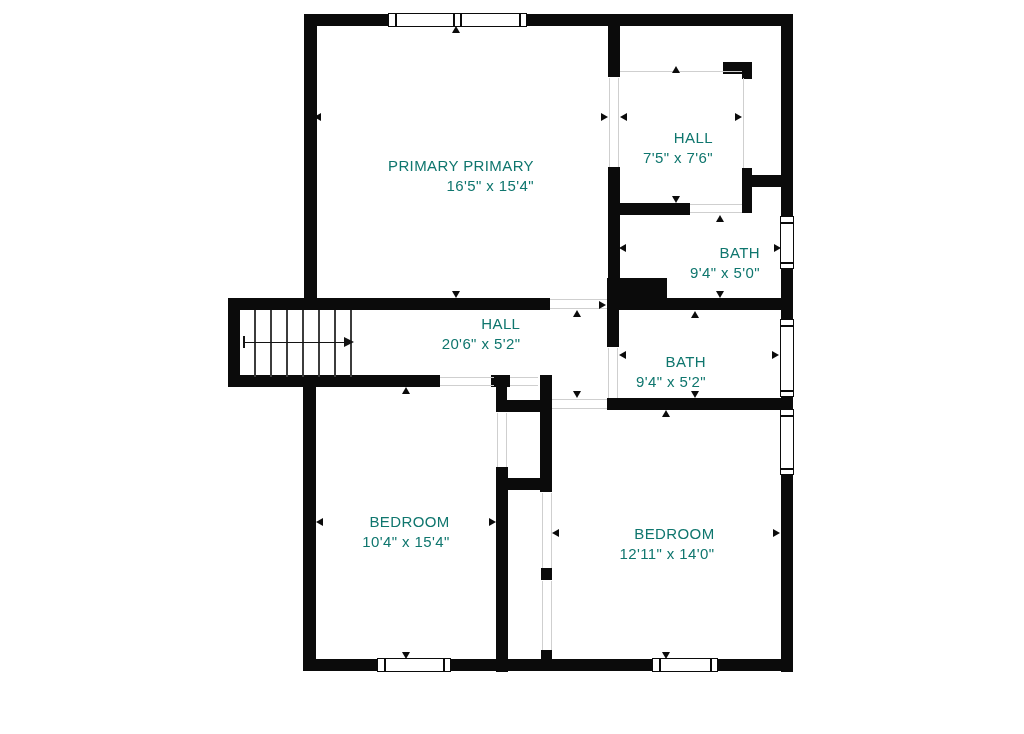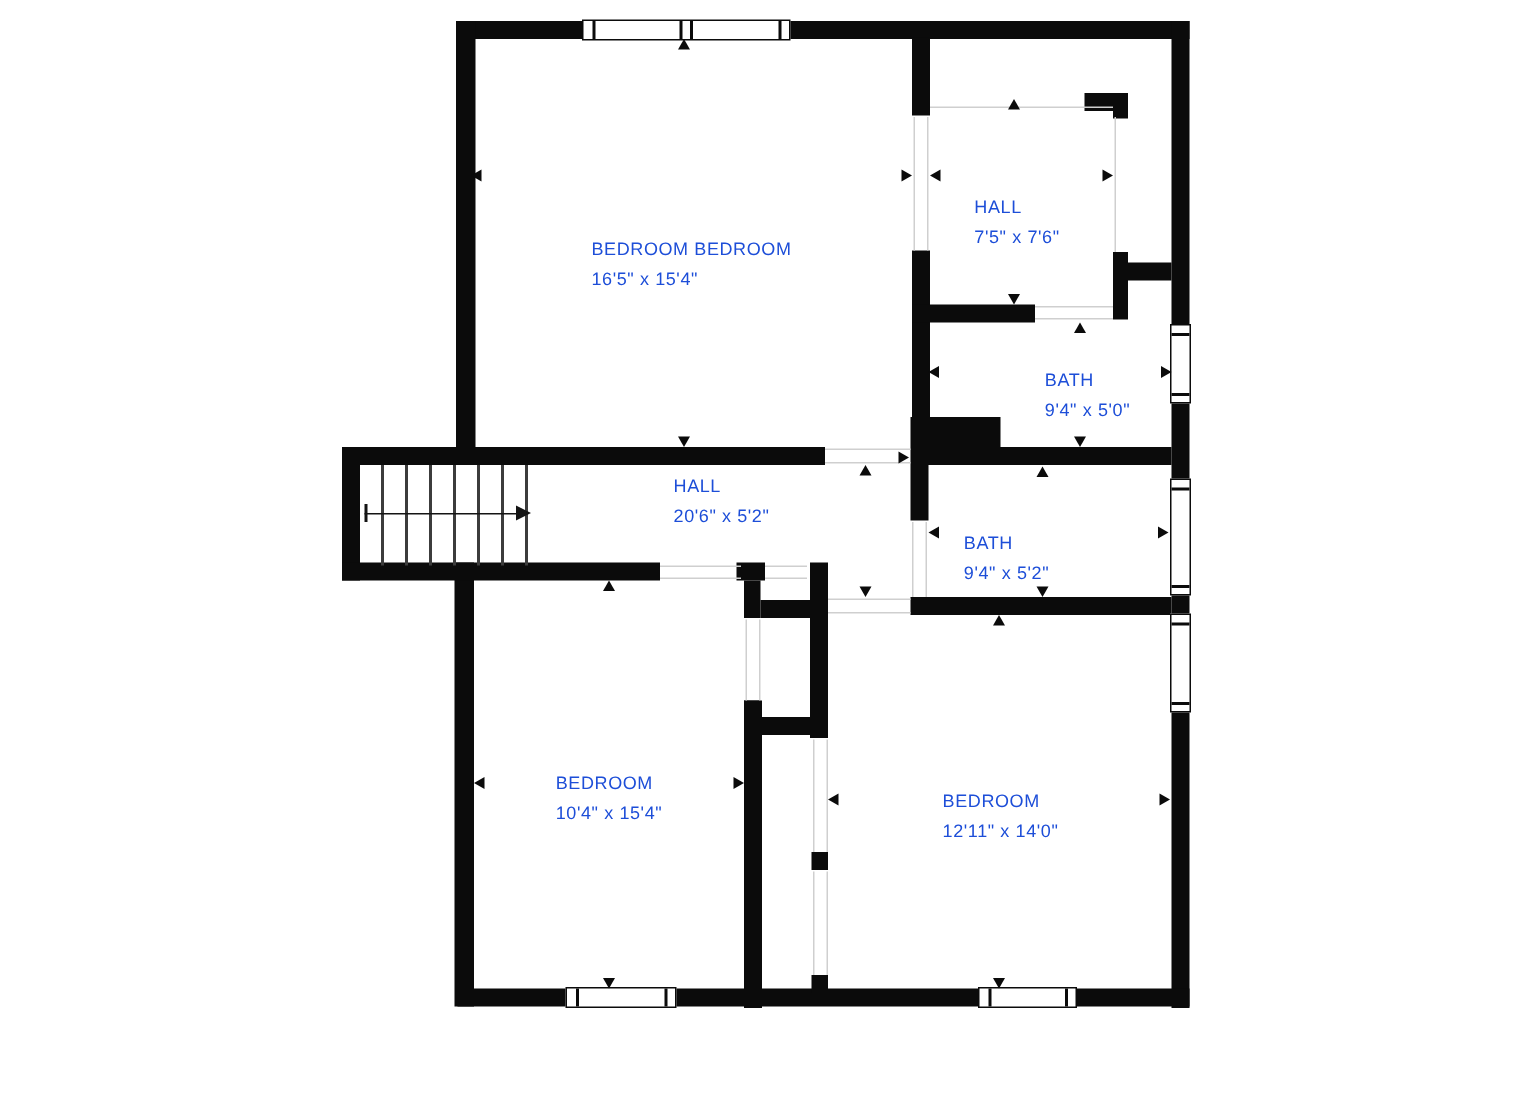--- a/index.html
+++ b/index.html
@@ -15,22 +15,22 @@
   .tk-d{border-left:4px solid transparent;border-right:4px solid transparent;border-top:7px solid #0b0b0b;}
   .tk-l{border-top:4px solid transparent;border-bottom:4px solid transparent;border-right:7px solid #0b0b0b;}
   .tk-r{border-top:4px solid transparent;border-bottom:4px solid transparent;border-left:7px solid #0b0b0b;}
   .stairs{position:absolute;left:240px;top:310px;width:112px;height:67px;}
   .tread{position:absolute;top:0;bottom:0;width:1.5px;background:#3c3c3c;}
   .arrow-line{position:absolute;left:3px;top:31.5px;width:106px;height:1.5px;background:#141414;}
   .arrow-start{position:absolute;left:3px;top:26px;width:1.5px;height:12px;background:#141414;}
   .arrow-head{position:absolute;left:104px;top:27px;width:0;height:0;
               border-top:5.5px solid transparent;border-bottom:5.5px solid transparent;
               border-left:10px solid #141414;}
-  .room-label{position:absolute;transform:translate(-50%,-50%);text-align:left;
-              color:#1d4ed8;font-size:12px;line-height:20px;letter-spacing:.4px;white-space:nowrap;}
+  .room-label{position:absolute;transform:translate(-50%,-50%);text-align:right;
+              color:#0f766e;font-size:15px;line-height:20px;letter-spacing:.4px;white-space:nowrap;}
 </style>
 </head>
 <body>
 
 <div class="canvas">
 
   <div class="w" style="left:305px;top:14px;width:488px;height:12px;"></div>
   <div class="w" style="left:781px;top:14px;width:12px;height:658px;"></div>
   <div class="w" style="left:305px;top:659px;width:488px;height:12px;"></div>
   <div class="w" style="left:304px;top:14px;width:13px;height:296px;"></div>
@@ -146,21 +146,21 @@
   <div class="tk tk-u" style="left:402px;top:387px;"></div>
   <div class="tk tk-l" style="left:316px;top:518px;"></div>
   <div class="tk tk-r" style="left:489px;top:518px;"></div>
   <div class="tk tk-d" style="left:402px;top:652px;"></div>
   <div class="tk tk-u" style="left:662px;top:410px;"></div>
   <div class="tk tk-l" style="left:552px;top:529px;"></div>
   <div class="tk tk-r" style="left:773px;top:529px;"></div>
   <div class="tk tk-d" style="left:662px;top:652px;"></div>
 
   <div class="room-label" style="left:461px;top:176px;">
-    <div>BEDROOM BEDROOM</div>
+    <div>PRIMARY PRIMARY</div>
     <div>16'5" x 15'4"</div>
   </div>
   <div class="room-label" style="left:678px;top:148px;">
     <div>HALL</div>
     <div>7'5" x 7'6"</div>
   </div>
   <div class="room-label" style="left:725px;top:263px;">
     <div>BATH</div>
     <div>9'4" x 5'0"</div>
   </div>

